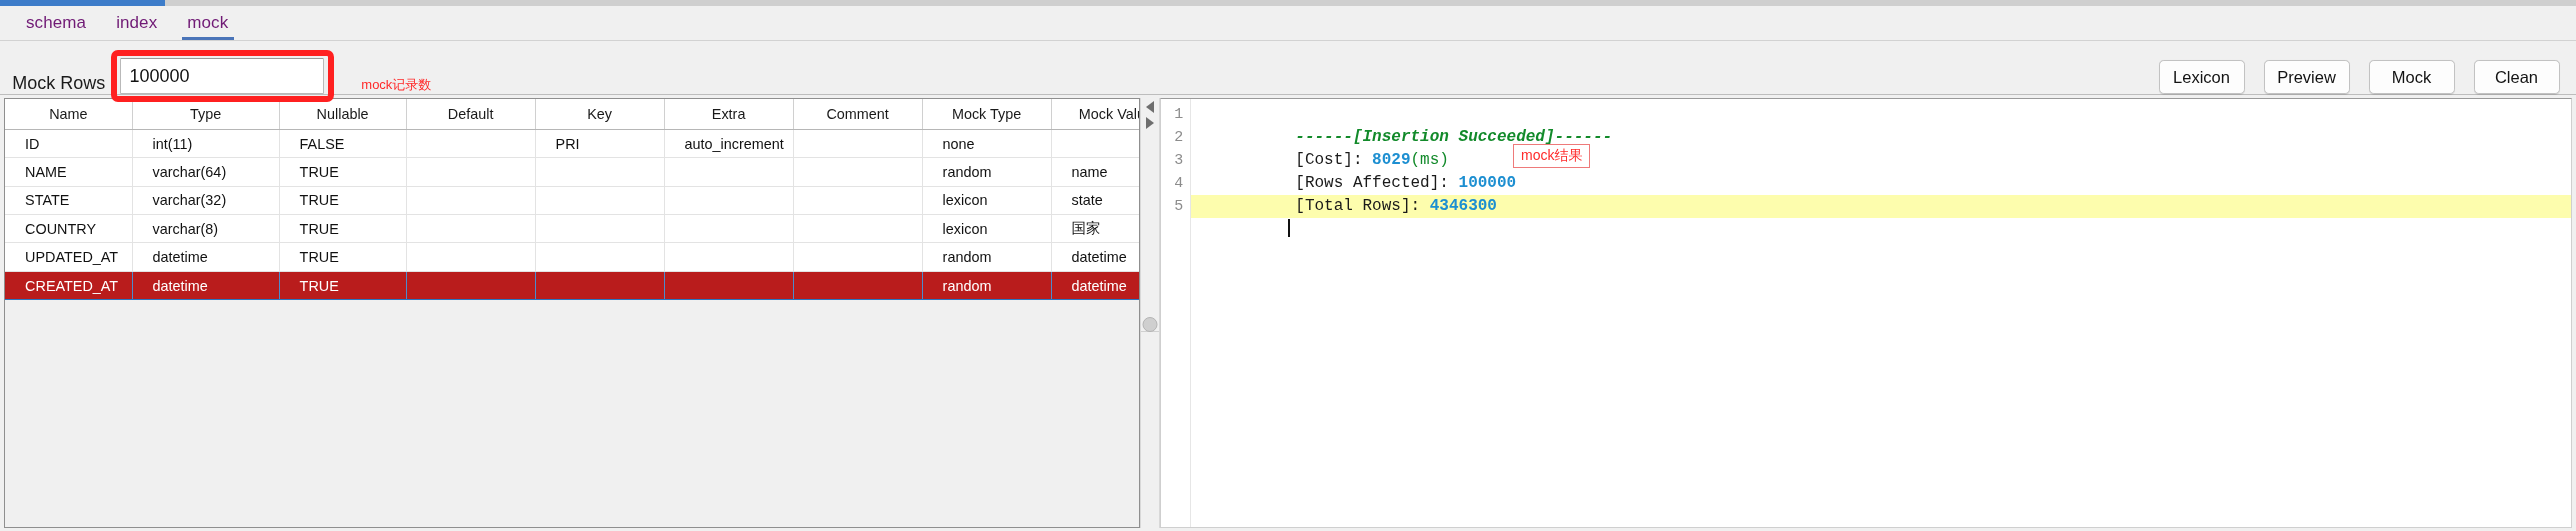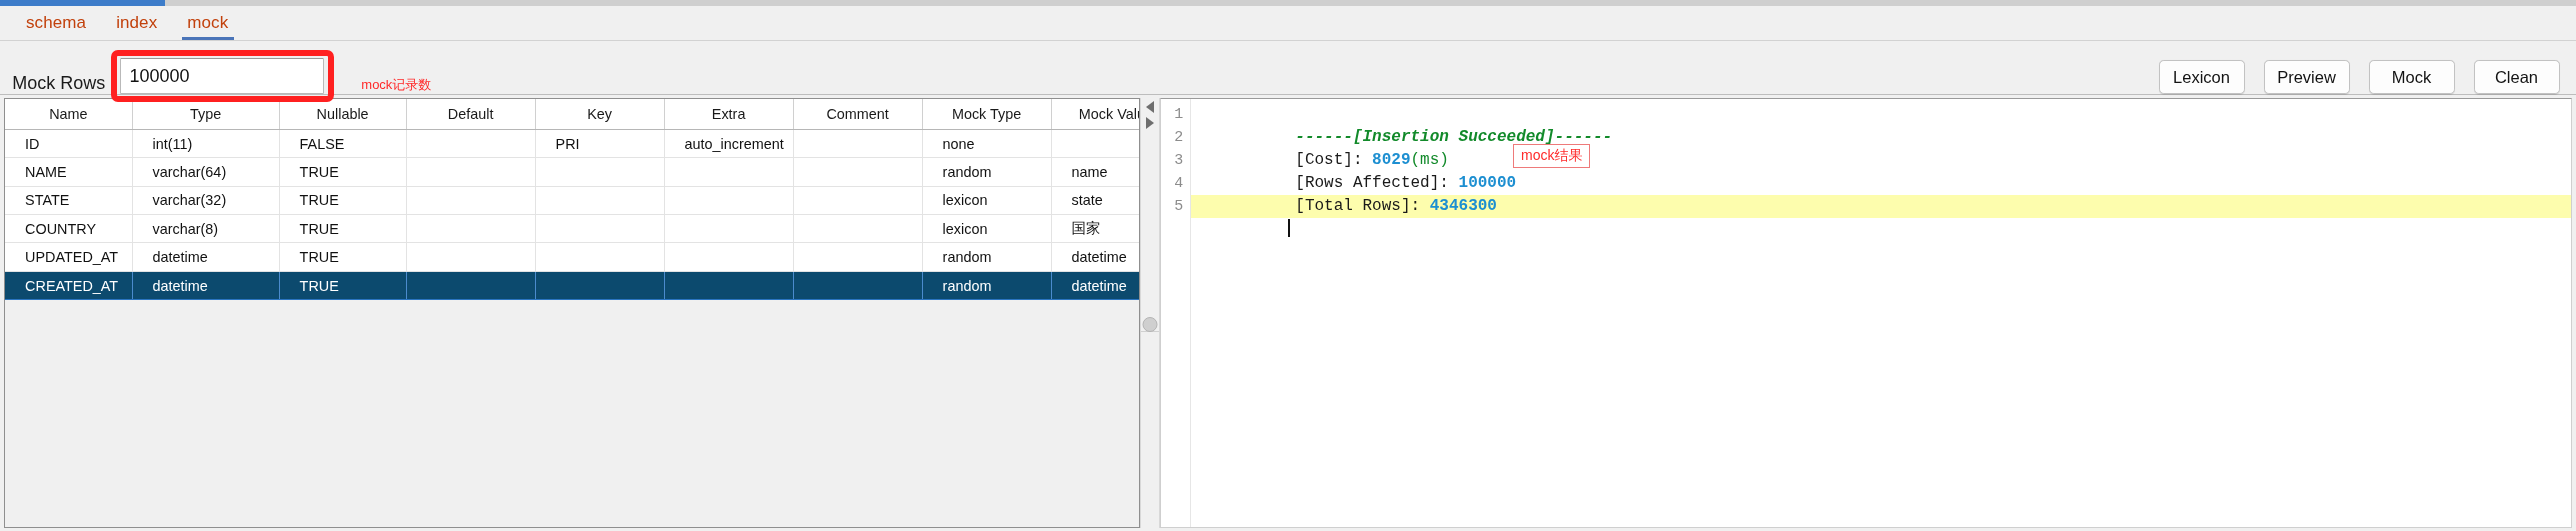--- a/index.html
+++ b/index.html
@@ -17,21 +17,21 @@
   .progress-fill{position:absolute;left:0;top:0;bottom:0;width:165px;background:#3d7cc9;}
 
   
   .tabbar{
     flex:0 0 auto;height:34px;background:#f0f0f0;
     display:flex;align-items:center;padding-left:11px;
     border-bottom:0.7px solid #d2d2d2;position:relative;
   }
   .tab{
     position:relative;height:34px;display:flex;align-items:center;
-    padding:0 15px;font-size:17px;color:#c2410c;letter-spacing:0.1px;white-space:nowrap;
+    padding:0 15px;font-size:17px;color:#701a75;letter-spacing:0.1px;white-space:nowrap;
   }
   .tab .tab-underline{display:none;}
   .tab.active .tab-underline{
     display:block;position:absolute;left:9.6px;right:9.6px;bottom:0;height:3.4px;background:#4a74b8;
   }
 
   
   .toolbar{
     flex:0 0 auto;height:53px;background:#f0f0f0;
     display:flex;align-items:flex-end;padding:0 16.5px 0 12.3px;
@@ -76,21 +76,21 @@
   table.grid th{
     height:30px;background:#ffffff;border-right:0.7px solid #d0d0d0;border-bottom:0.7px solid #b6b6b6;
     font-weight:normal;font-size:14.4px;color:#1a1a1a;text-align:center;padding:0 2.7px;
   }
   table.grid th:last-child{border-right:none;}
   table.grid td{
     height:27.4px;border-right:0.7px solid #e3e3e3;border-bottom:0.7px solid #e3e3e3;
     font-size:14.4px;color:#111;padding:0 20px;text-align:left;white-space:nowrap;overflow:hidden;
   }
   table.grid td:last-child{border-right:none;}
-  tr.row.selected td{background:#0c4a6e;color:#ffffff;border-right-color:#4b8bcd;border-bottom-color:#2a74c0;}
+  tr.row.selected td{background:#b91c1c;color:#ffffff;border-right-color:#4b8bcd;border-bottom-color:#2a74c0;}
   .grid-filler{flex:1 1 auto;background:#f0f0f0;}
 
   
   .splitter{
     width:18px;flex:0 0 auto;background:#f0f0f0;position:relative;
     margin:2.7px 0 4.1px 0;display:flex;flex-direction:column;align-items:center;
     border-left:0.7px solid #d8d8d8;border-right:0.7px solid #d8d8d8;
   }
   .sp-arrows{margin-top:2.7px;display:flex;flex-direction:column;align-items:center;gap:4.1px;}
   .sp-arrow{width:0;height:0;}

